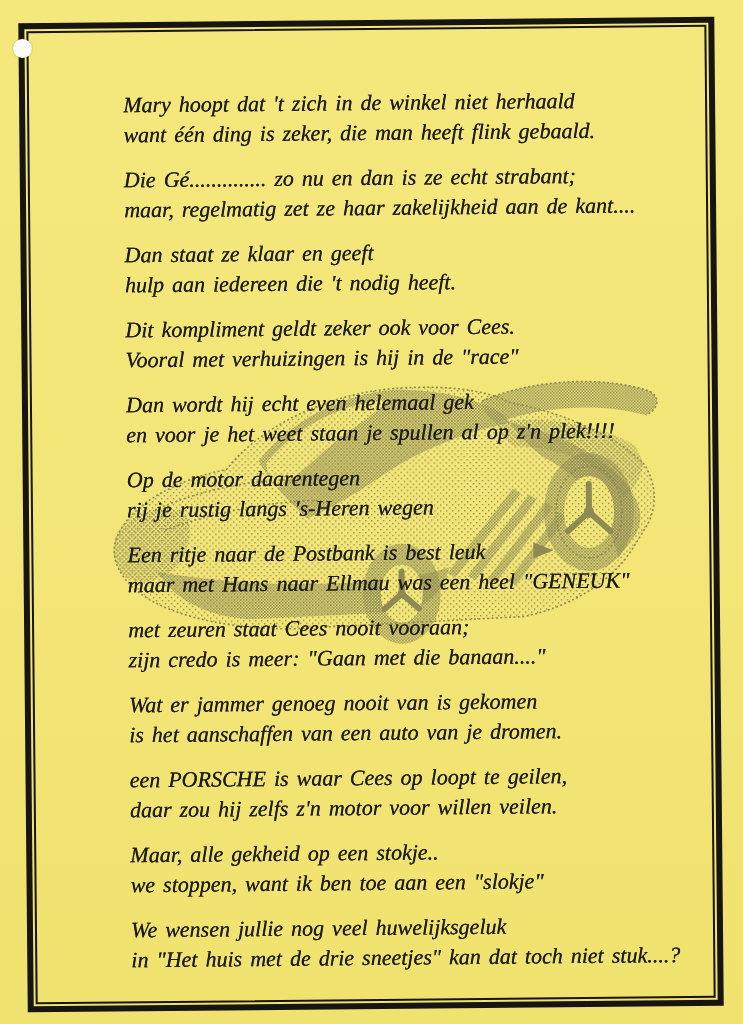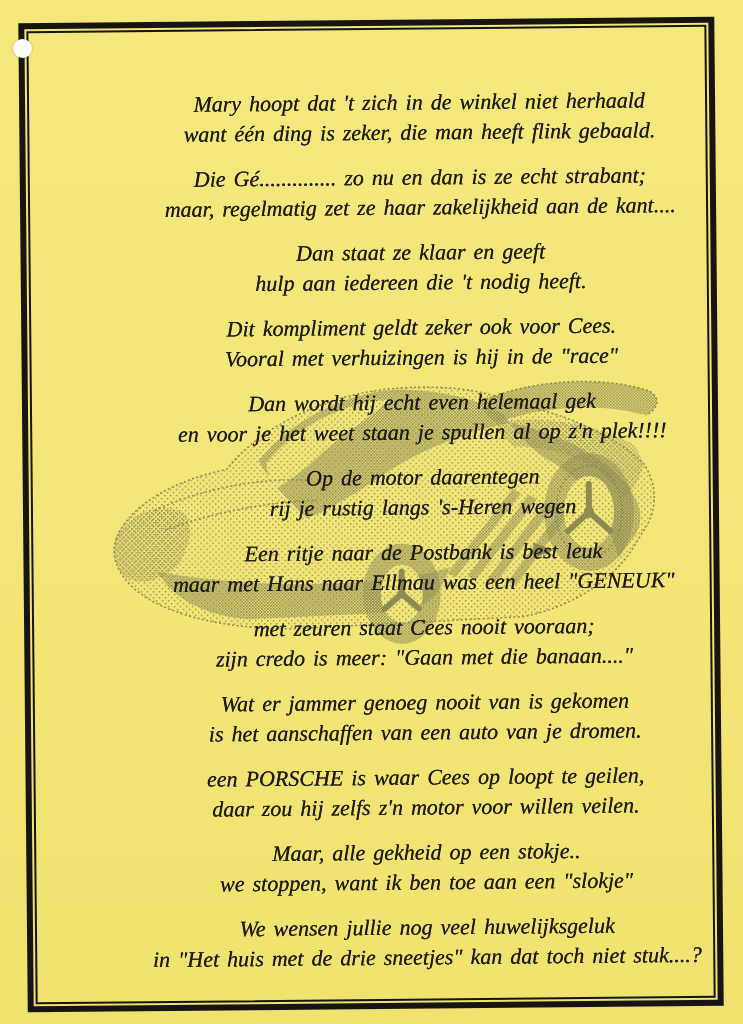--- a/index.html
+++ b/index.html
@@ -9,21 +9,20 @@
     --car:#8d8a54;
     --hole:#fbfbf8;
   }
   html,body{margin:0;padding:0;}
   #screen{
     position:relative;
     width:743px;height:1024px;
     background:linear-gradient(180deg,#f4e77c 0%,var(--paper) 50%,#efe26e 100%);
     overflow:hidden;
     font-family:"Liberation Serif",serif;
-    text-align:center;
   }
   
   .sheet{
     position:absolute;inset:0;
     transform:rotate(-0.55deg);
     transform-origin:50% 50%;
   }
   .frame{
     position:absolute;left:23px;top:20px;
     width:696px;height:989px;

